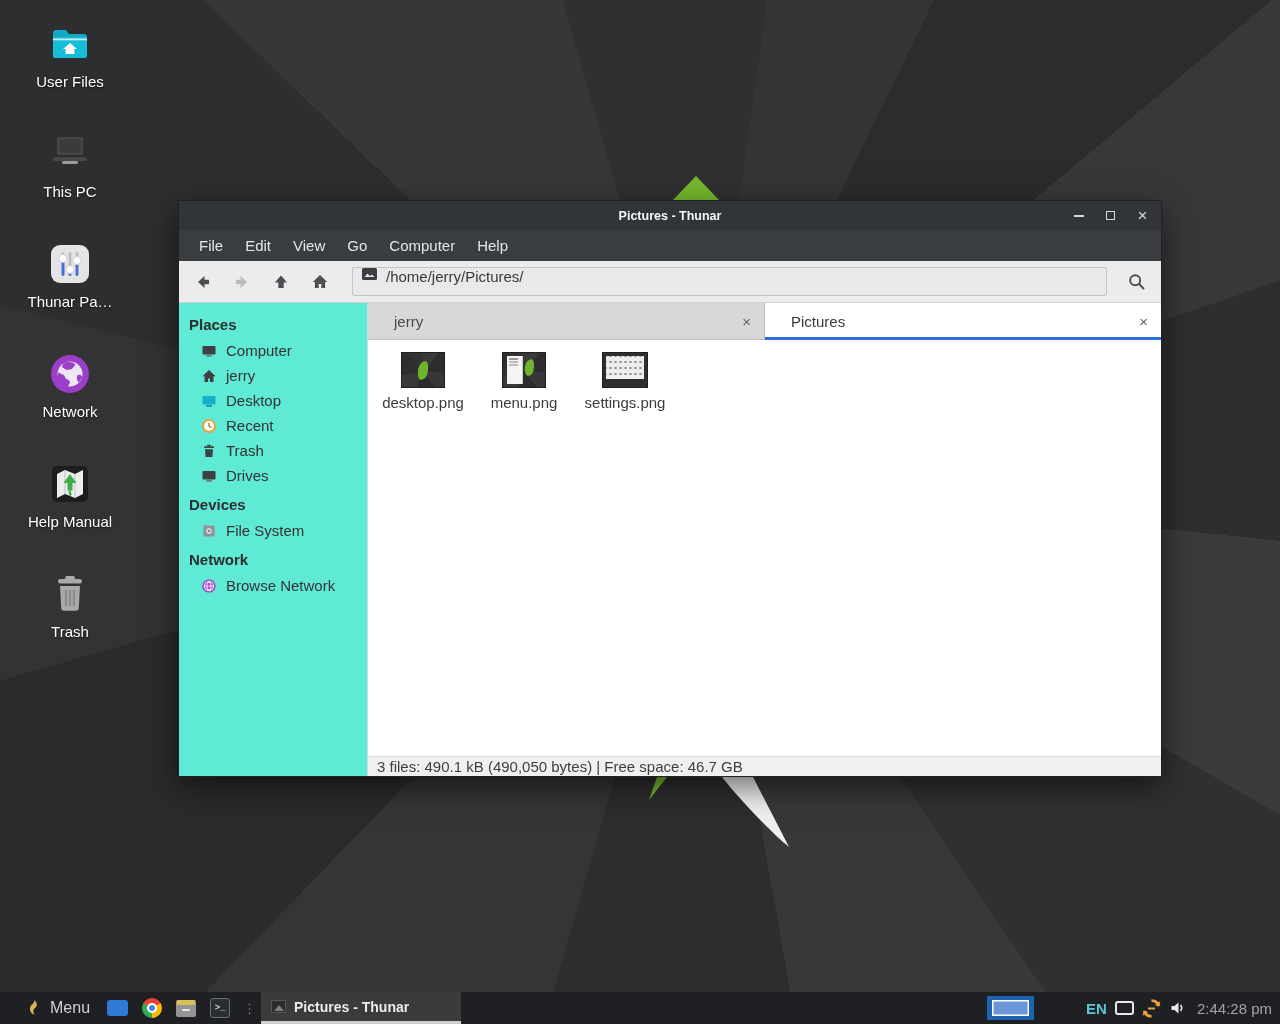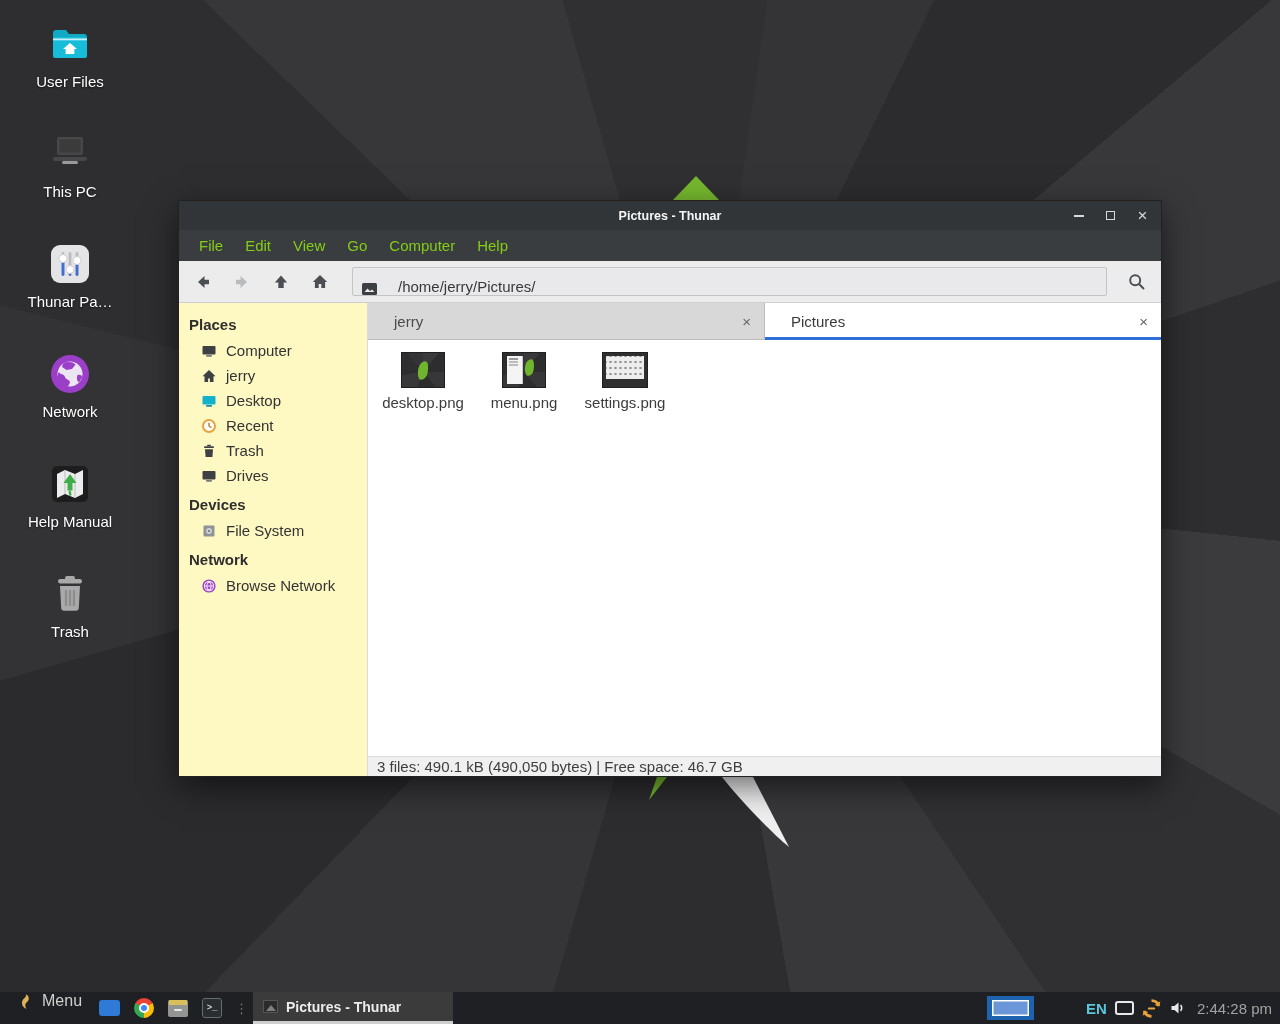--- a/index.html
+++ b/index.html
@@ -30,32 +30,32 @@
   .titlebar { height:29px; background:#323538; position:relative; flex:none; }
   .title-text { position:absolute; left:0; right:0; top:0; height:100%; display:flex;
     align-items:center; justify-content:center; color:#f5f5f5; font-size:12.5px; font-weight:bold; }
   .win-controls { position:absolute; right:10px; top:0; height:100%; display:flex; gap:15px; align-items:center; }
   .wc { width:17px; height:17px; display:grid; place-items:center; color:#d9d9d9; }
   .wc-min i { display:block; width:10px; height:0; border-bottom:2px solid #d9d9d9; }
   .wc-max i { display:block; width:9px; height:9px; border:1.5px solid #d9d9d9; }
   .wc-close { font-size:17px; line-height:1; }
 
   .menubar { height:31px; background:#3a3d40; display:flex; align-items:center; padding-left:9px; flex:none; }
-  .menu-item { padding:0 11px; font-size:15px; color:#84cc16; line-height:31px; }
+  .menu-item { padding:0 11px; font-size:15px; color:#e5e5e5; line-height:31px; }
 
   .toolbar { height:42px; background:#ececec; border-bottom:1px solid #cfcfcf; flex:none;
     display:flex; align-items:center; padding:0 4px; }
   .nav-btn { width:39px; height:30px; display:grid; place-items:center; border-radius:2px; }
   .pathbar { flex:1; height:29px; margin:0 10px 0 13px; background:#e9e9eb; border:1px solid #c4c4c6;
-    border-radius:2px; display:flex; align-items:flex-end; gap:21px; padding:0 9px;
+    border-radius:2px; display:flex; align-items:flex-start; gap:9px; padding:0 9px;
     font-size:15px; color:#38383a; }
   .search-btn { width:40px; height:30px; display:grid; place-items:center; }
 
   .win-body { flex:1; display:flex; min-height:0; }
-  .sidebar { width:189px; flex:none; background:#fef9c3; border-right:1px solid #d9d9d9; padding-top:5px; overflow:hidden; }
+  .sidebar { width:189px; flex:none; background:#5eead4; border-right:1px solid #d9d9d9; padding-top:5px; overflow:hidden; }
   .side-header { font-size:15px; font-weight:bold; color:#2e2e2e; padding:8px 10px 5px 10px; }
   .side-item { display:flex; align-items:center; gap:9px; padding:4px 6px 4px 22px; font-size:15px; color:#333; }
   .side-item svg { flex:none; }
 
   .right-pane { flex:1; display:flex; flex-direction:column; min-width:0; }
   .tabs { height:37px; flex:none; display:flex; }
   .tab { flex:1; display:flex; align-items:center; font-size:15px; position:relative; }
   .tab-jerry { background:#d8d8d8; color:#4b4b4b; border-bottom:1px solid #bdbdbd; border-right:1px solid #bdbdbd; }
   .tab-pictures { background:#ffffff; color:#3a3a3a; box-shadow:inset 0 -3px 0 #2f6fd8; }
   .tab .tlabel { margin-left:26px; }
@@ -76,21 +76,21 @@
   .t-settings { width:46px; background:#2f2f2f; }
   .t-settings .pane { position:absolute; left:3px; top:3px; right:3px; bottom:8px; background:#ededed;
     background-image:radial-gradient(circle, #8f8f8f 1px, transparent 1.3px); background-size:5px 6px; background-position:2px 3px; }
 
   .statusbar { height:20px; flex:none; background:#f0f0f1; border-top:1px solid #dcdcdc;
     display:flex; align-items:center; padding-left:9px; font-size:15px; color:#3e3e3e; }
 
   
   .taskbar { position:absolute; left:0; bottom:0; width:1280px; height:32px; z-index:10;
     background:#1f2023; display:flex; align-items:center; }
-  .tb-menu { height:100%; display:flex; gap:8px; padding:0 10px 0 16px; }
+  .tb-menu { height:100%; display:flex; align-items:center; gap:8px; padding:0 10px 0 24px; }
   .tb-menu-label { font-size:16px; color:#cfcfcf; }
   .tb-launcher { margin:0 7px; display:grid; place-items:center; }
   .tb-blue { width:21px; height:16px; background:#2e7ad6; border-radius:3px; }
   .chrome { width:20px; height:20px; border-radius:50%; position:relative;
     background:conic-gradient(from -60deg, #ea4335 0 120deg, #fbbc05 0 240deg, #34a853 0 360deg); }
   .chrome i { position:absolute; inset:5px; background:#4286f5; border:2px solid #fff; border-radius:50%; }
   .tb-cabinet { width:20px; height:17px; background:#949494; border-radius:2px; position:relative; overflow:hidden; }
   .tb-cabinet:before { content:""; position:absolute; left:1px; top:0; right:1px; height:5px; background:#d9bf5a; }
   .tb-cabinet:after { content:""; position:absolute; left:6px; top:9px; width:8px; height:2px; background:#e8e8e8; border-radius:1px; }
   .tb-term { width:20px; height:20px; background:#2a2d30; border:1px solid #6a6d70; border-radius:3px;

